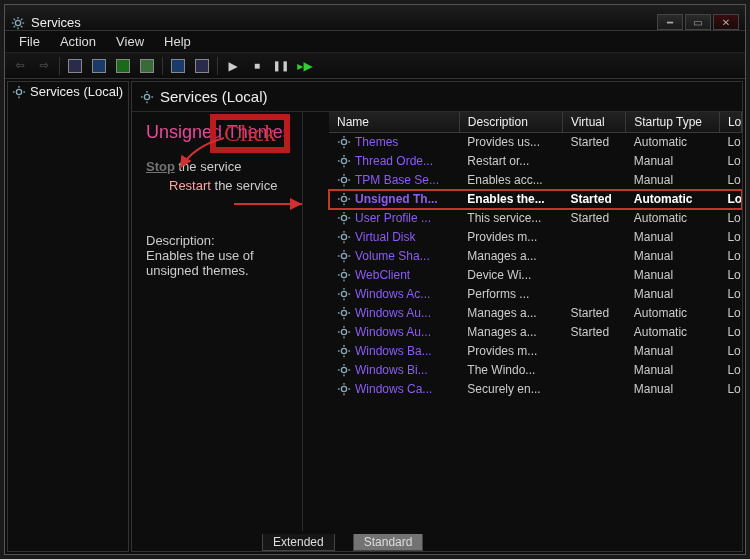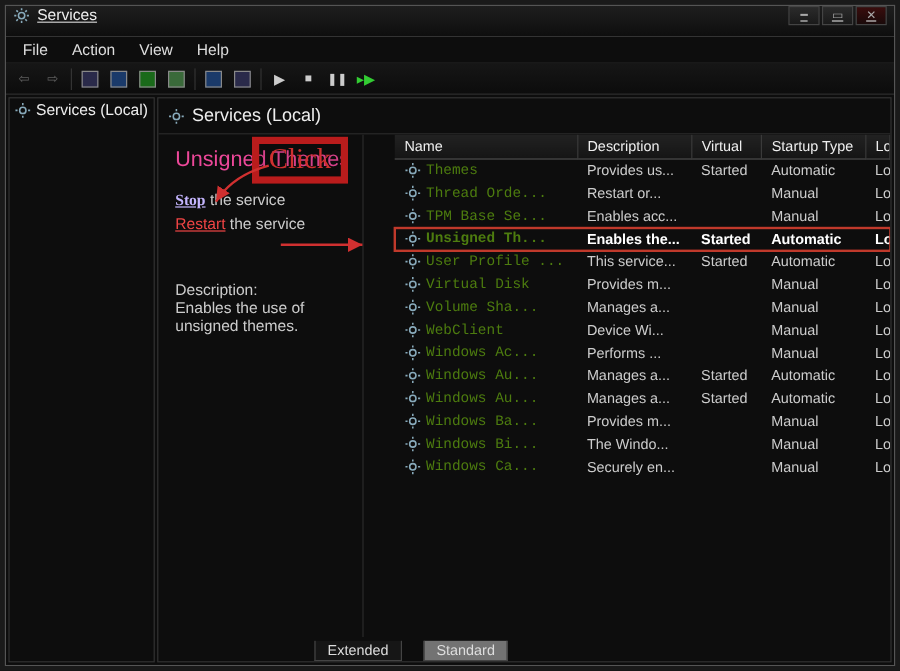--- a/index.html
+++ b/index.html
@@ -19,24 +19,23 @@
     height: 551px;
     margin: 4px;
     position: relative;
     display: flex;
     flex-direction: column;
   }
   .titlebar {
     height: 26px;
     background: linear-gradient(#1e1e1e,#0e0e0e);
     display: flex;
-    align-items: flex-start;
+    align-items: flex-end;
     padding: 0 6px;
     border-bottom: 1px solid #333;
-    text-decoration: underline;
   }
   .titlebar .title { flex: 1; display:flex; align-items:center; gap:6px; font-size:13px; color:#eee; }
   .win-controls { display:flex; gap:2px; }
   .win-btn {
     width: 26px; height:16px;
     background: linear-gradient(#2b2b2b,#1a1a1a);
     border:1px solid #444;
     display:flex; align-items:center; justify-content:center;
     font-size:10px; color:#aaa;
   }
@@ -109,22 +108,22 @@
     flex:1; display:flex; overflow:hidden;
   }
   .detail-panel {
     width:170px;
     padding:10px 12px 10px 14px;
     color:#ccc;
     font-size:13px;
     position:relative;
   }
   .detail-title { font-size:18px; color:#ec4899; margin-bottom:16px; white-space:nowrap; overflow:hidden; }
-  .action-link { color:#ef4444; text-decoration:underline; cursor:pointer; }
-  .action-stop { color:#c4b5fd; font-weight:bold; text-decoration:underline;font-family:Liberation Serif, serif; }
+  .action-link { color:#fca5a5; cursor:pointer;margin-left:23px; }
+  .action-stop { color:#737373; font-weight:bold; text-decoration:underline; }
   .action-line { margin-bottom:4px; font-size:13px; }
   .desc-label { margin-top:40px; font-size:13px; }
   .desc-text { font-size:13px; max-width:150px; }
   .table-wrap {
     flex:1;
     overflow:hidden;
     border-left:1px solid #2a2a2a;
     position:relative;
     padding-left:26px;
   }
@@ -143,21 +142,21 @@
     border-bottom:1px solid #3a3a3a;
     font-weight:normal;
     white-space:nowrap;
   }
   tbody td {
     padding:2px 8px;
     white-space:nowrap;
     color:#ccc;
   }
   tbody tr { height:19px; }
-  .svc-name { display:flex; align-items:center; gap:4px; color:#4d7c0f;font-family:Liberation Mono, monospace; }
+  .svc-name { display:flex; align-items:center; gap:4px; color:#8b5cf6; }
   tr.selected td {
     color:#fff;
     font-weight:bold;
   }
   tr.selected {
     outline:2px solid #c0392b;
     outline-offset:-1px;
     margin-left:14px;
   }
   .bottom-tabs {

